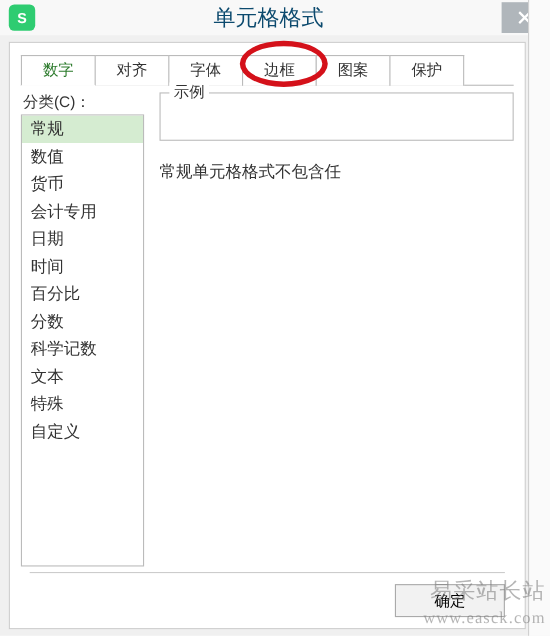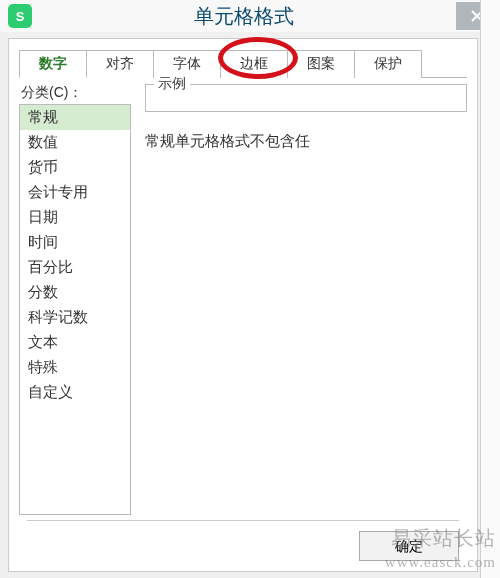--- a/index.html
+++ b/index.html
@@ -68,21 +68,20 @@
     margin-right: -1px;
     color: #333;
     cursor: pointer;
     position: relative;
     top: 1px;
   }
   .tab.active {
     color: #2b7a2b;
     border-bottom: 1px solid #fff;
     z-index: 2;
-    font-weight: bold;
   }
   .content {
     display: flex;
     padding: 6px 10px 10px 10px;
     height: calc(100% - 85px);
   }
   .left-col {
     width: 112px;
     display: flex;
     flex-direction: column;
@@ -106,21 +105,21 @@
   .cat-item.selected {
     background: #d5ecd1;
   }
   .right-col {
     flex: 1;
     margin-left: 14px;
     position: relative;
   }
   .example-box {
     border: 1px solid #bbb;
-    height: 28px;
+    height: 44px;
     position: relative;
   }
   .example-label {
     position: absolute;
     top: -10px;
     left: 8px;
     background: #fff;
     padding: 0 4px;
     color: #333;
   }

